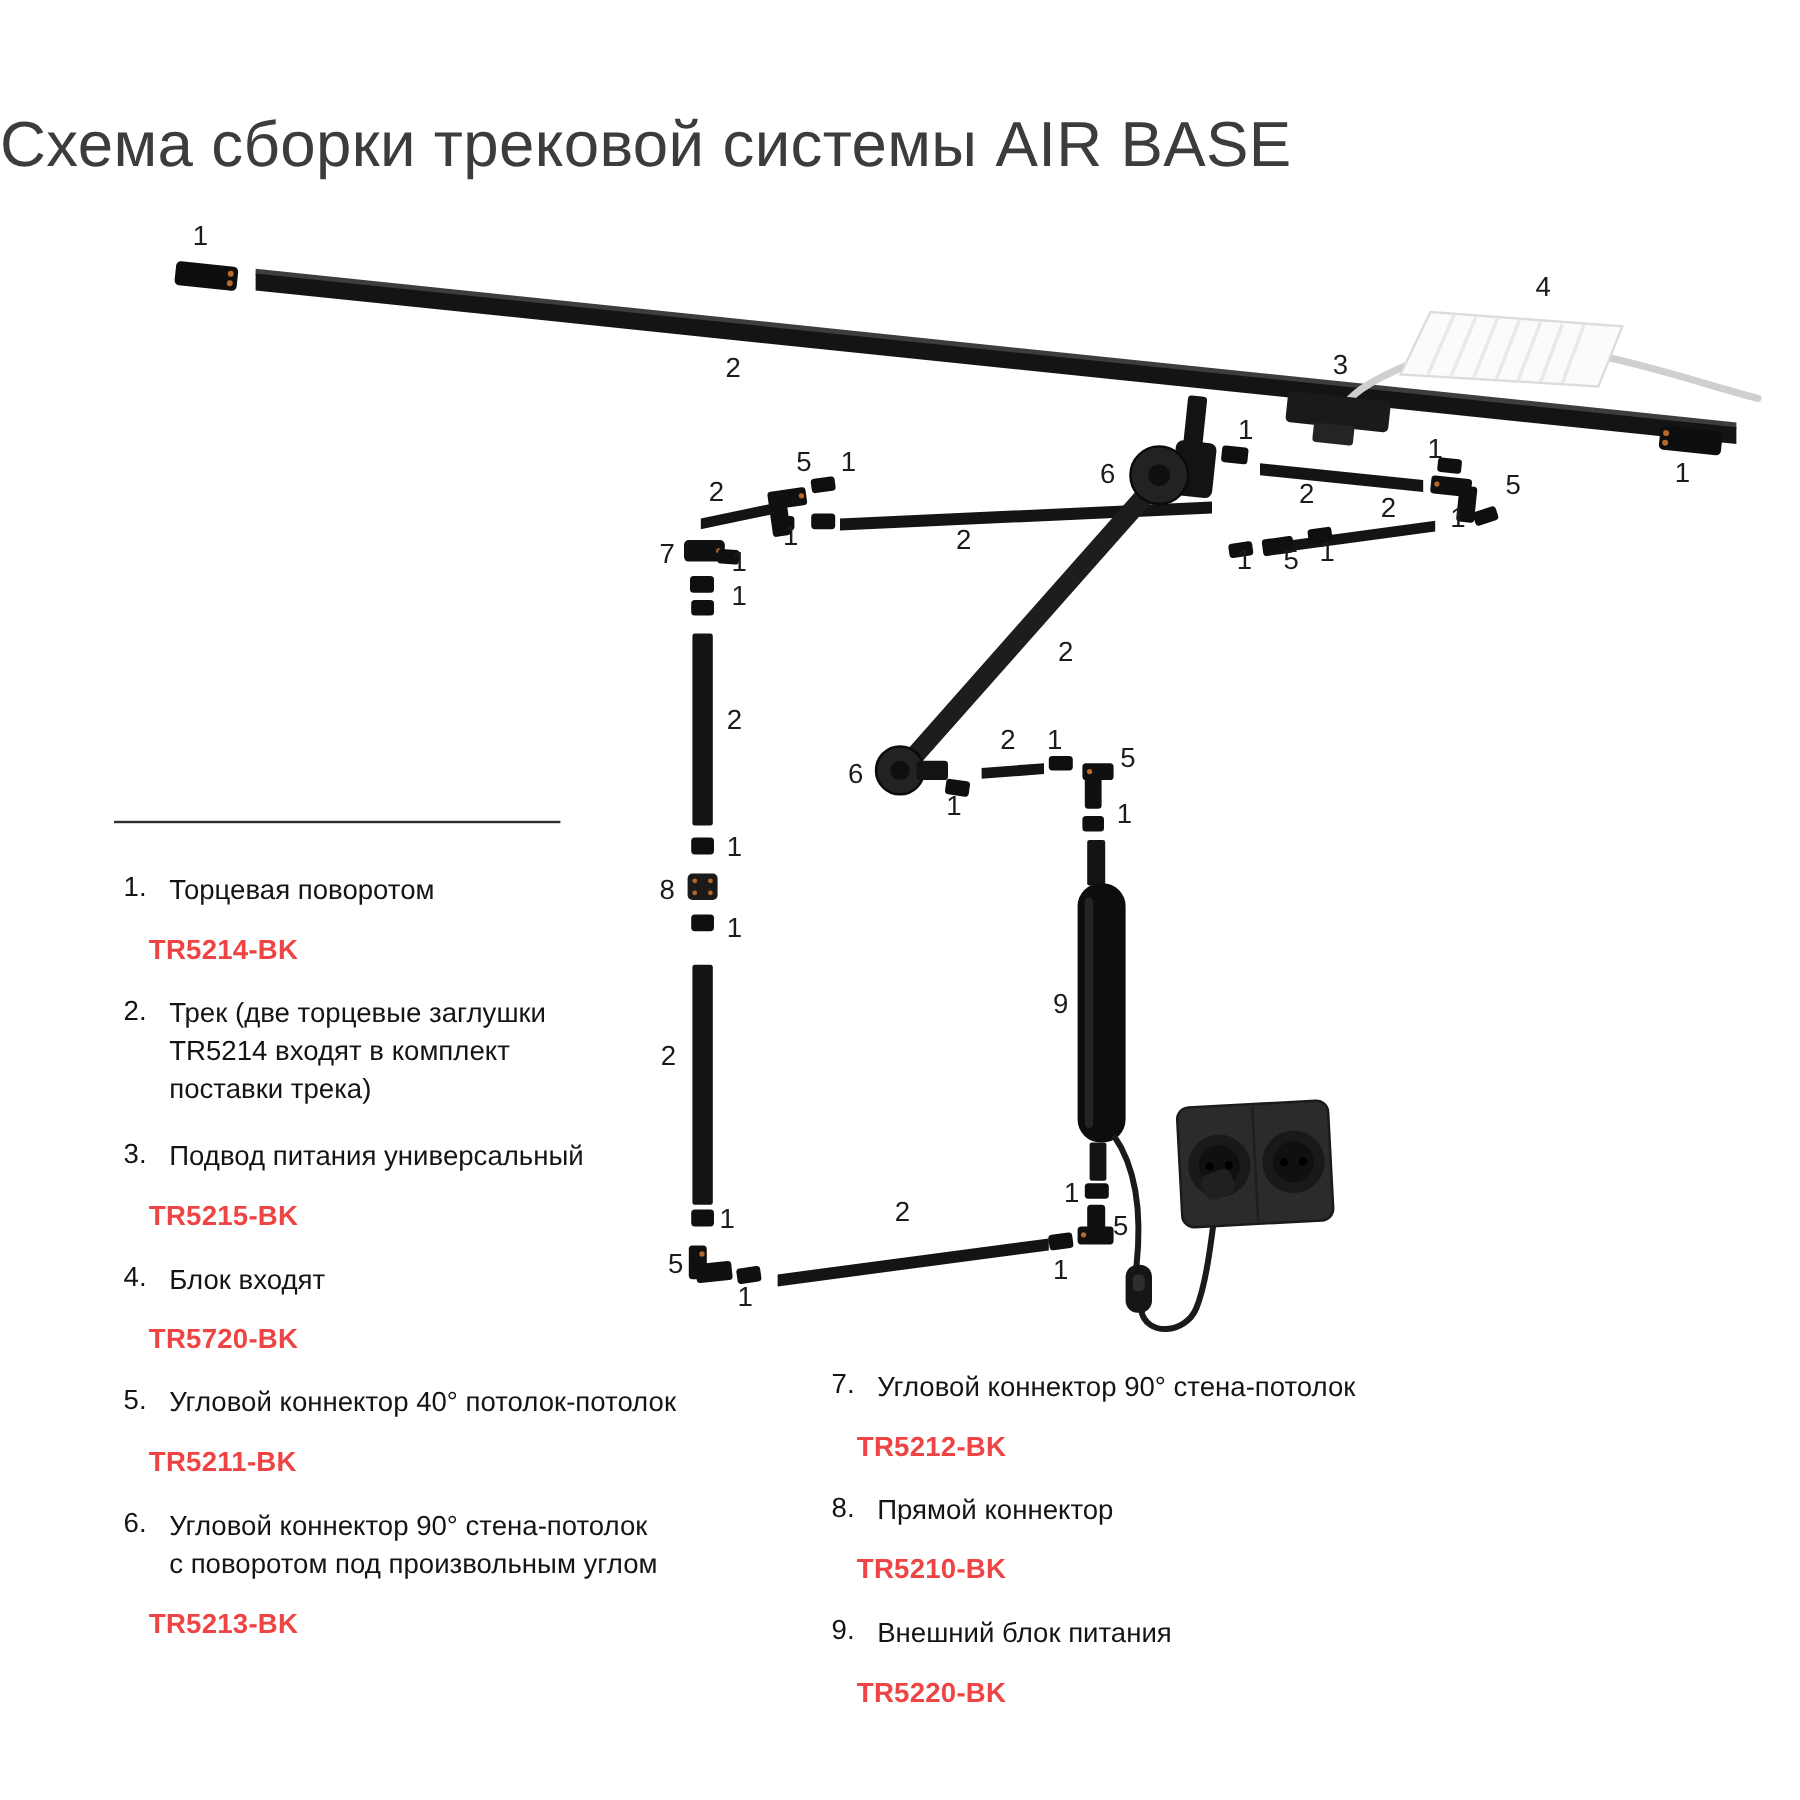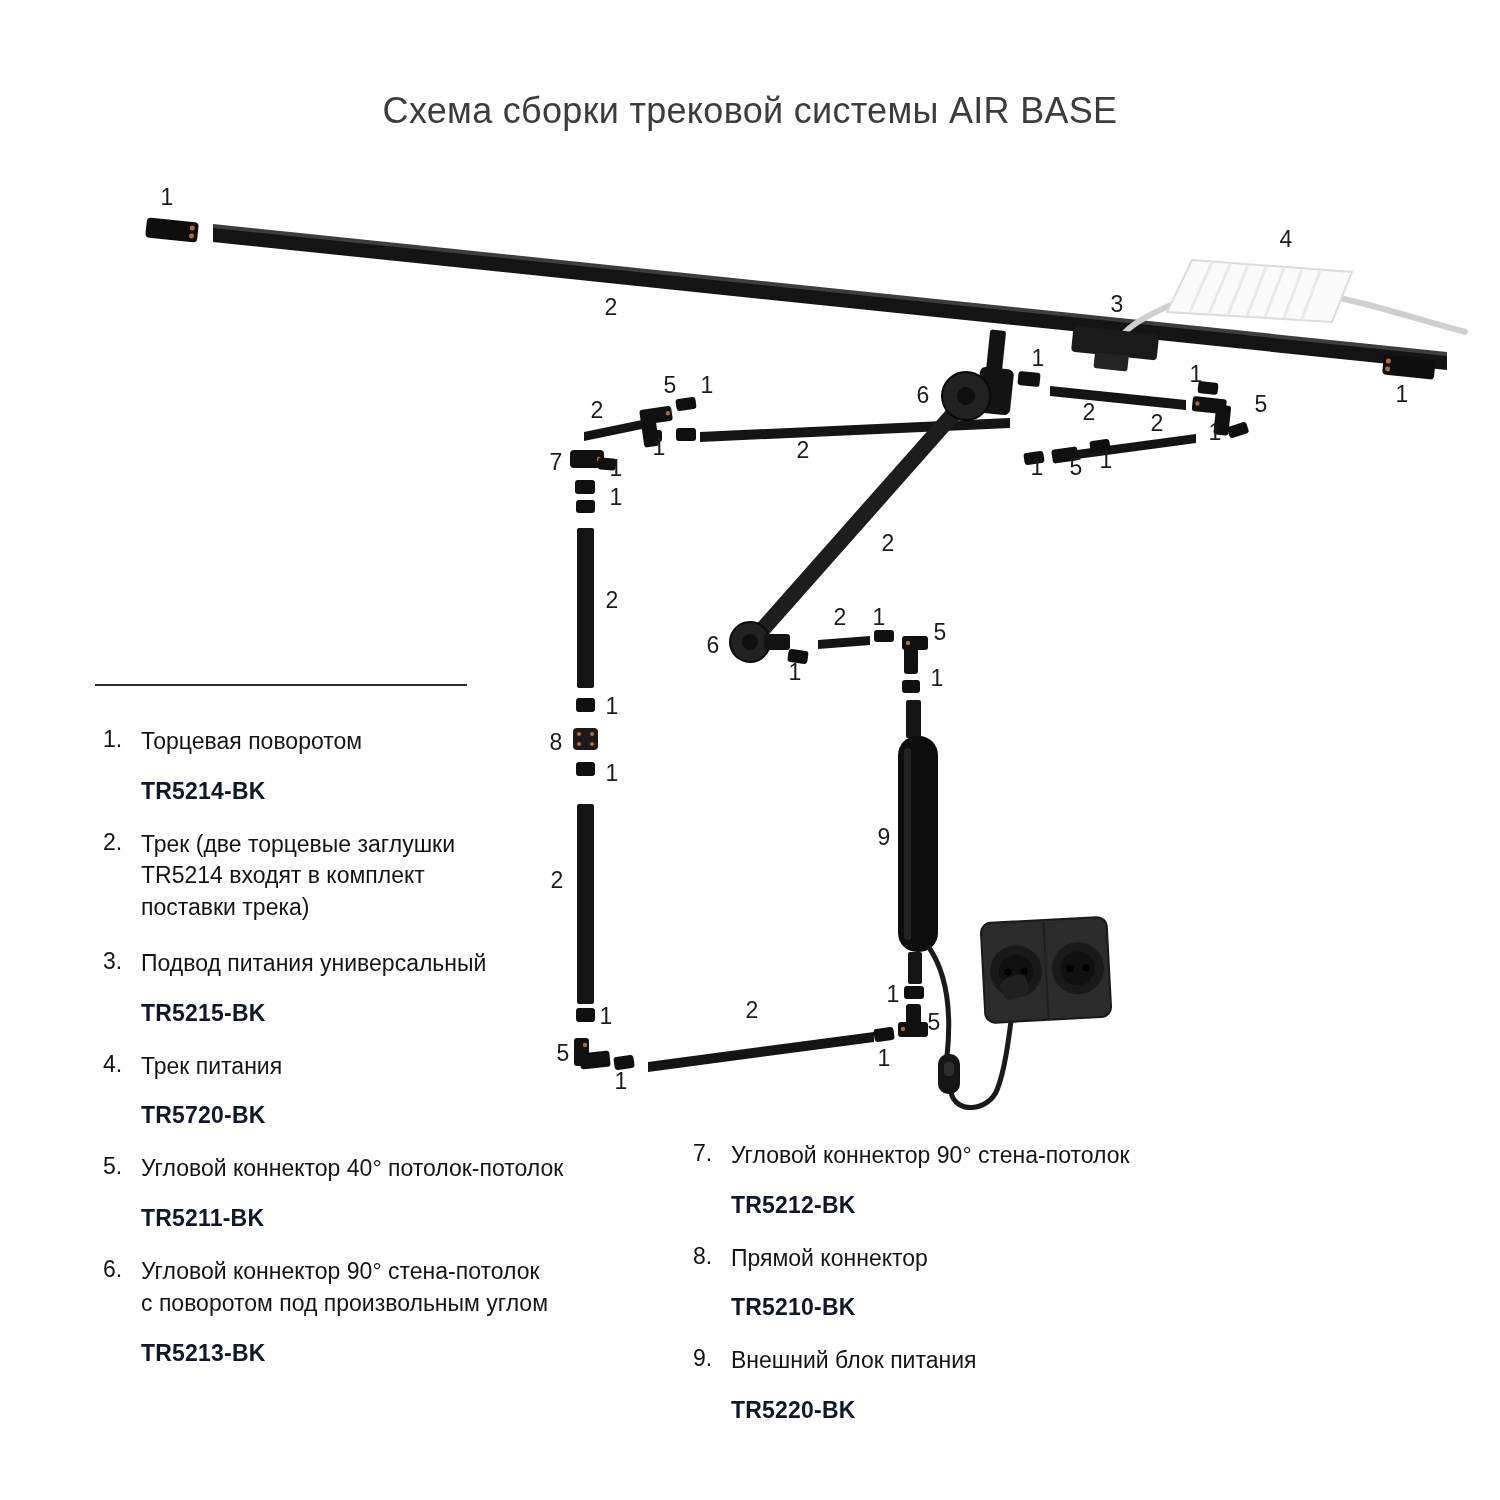--- a/index.html
+++ b/index.html
@@ -1,38 +1,38 @@
 <!DOCTYPE html>
 <html><head>
 <meta charset="utf-8">
 <style>
   html,body { margin:0; padding:0; }
   body {
     width:1500px; height:1500px; position:relative; background:#ffffff;
     font-family:"Liberation Sans", sans-serif; overflow:hidden; color:#141414;
   }
   .page-title {
-    position:absolute; top:90px; left:0; width:100%; text-align:center;
-    font-size:36px; font-weight:400; color:#3c3c3c; letter-spacing:0.3px;
+    position:absolute; top:90px; left:0; width:100%; 
+    font-size:53px; font-weight:400; color:#3c3c3c; letter-spacing:0.3px;
   }
   svg.diagram { position:absolute; left:0; top:0; }
   #label-layer { position:absolute; left:0; top:0; width:1500px; height:1500px; pointer-events:none; }
   .num-label {
     position:absolute; transform:translate(-50%,-50%);
     font-size:23px; color:#1c1c1c;
   }
   .divider { position:absolute; left:95px; top:684px; width:372px; height:2px; background:#2f2f2f; }
   .legend { position:absolute; font-size:23px; color:#141414; }
   .legend-left  { left:103px; top:726px; width:480px; }
   .legend-right { left:693px; top:1140px; width:560px; }
   .item { margin-bottom:24px; }
   .row { display:flex; align-items:flex-start; }
   .num { width:38px; flex:none; }
   .txt { white-space:pre-line; line-height:1.38; }
-  .code { margin-left:38px; margin-top:20px; font-weight:bold; white-space:pre-wrap; letter-spacing:0.2px; color:#0f172a; }
+  .code { margin-left:21px; margin-top:20px; font-weight:bold; white-space:pre-wrap; letter-spacing:0.2px; color:#ef4444; }
 </style>
 </head>
 <body>
 
 <div class="page-title">Схема сборки трековой системы AIR BASE</div>
 
 <svg class="diagram" width="1500" height="1500" viewBox="0 0 1500 1500">
 
   <g>
     <polygon points="213,224 1447,352 1447,357 213,229" fill="#3d3d3d"></polygon>
@@ -258,21 +258,21 @@
   <div class="item">
     <div class="row">
       <span class="num">3.</span>
       <span class="txt">Подвод питания универсальный</span>
     </div>
     <div class="code">TR5215-BK</div>
   </div>
   <div class="item">
     <div class="row">
       <span class="num">4.</span>
-      <span class="txt">Трек питания</span>
+      <span class="txt">Блок входят</span>
     </div>
     <div class="code">TR5720-BK</div>
   </div>
   <div class="item">
     <div class="row">
       <span class="num">5.</span>
       <span class="txt">Угловой коннектор 40° потолок-потолок</span>
     </div>
     <div class="code">TR5211-BK</div>
   </div>

